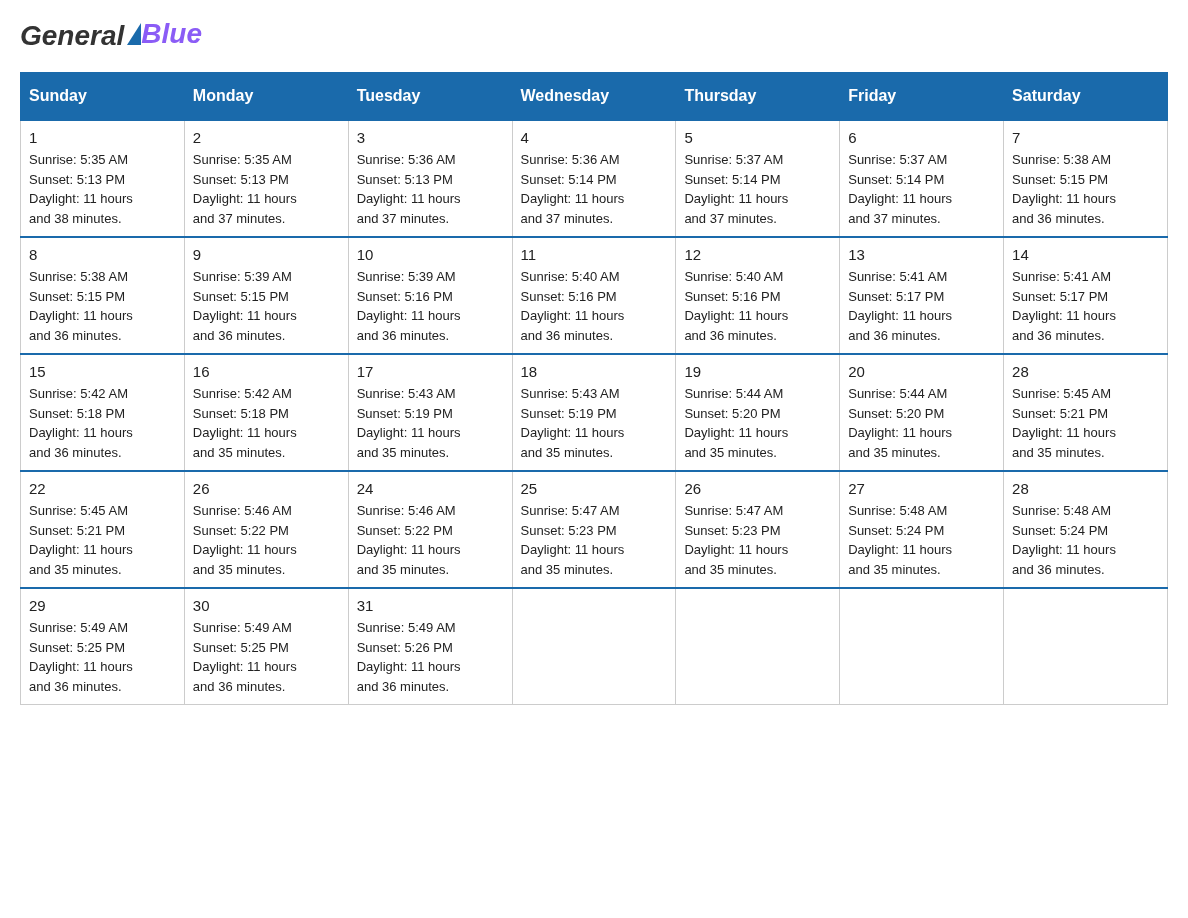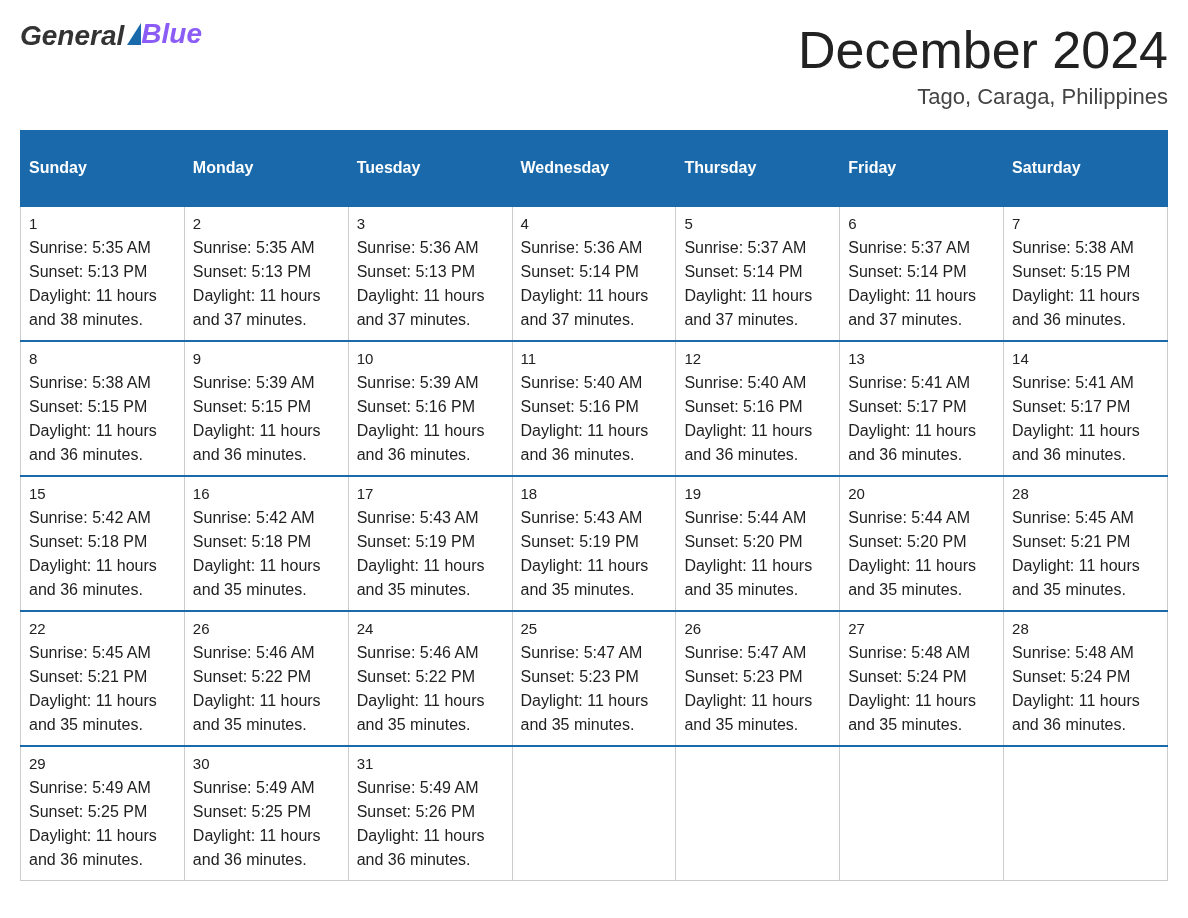--- a/index.html
+++ b/index.html
@@ -63,21 +63,21 @@
     .calendar {
       width: 100%;
       border-collapse: collapse;
       border: 1px solid #999;
     }
     .calendar th {
       background-color: #1a6aab;
       color: #fff;
       font-size: 16px;
       font-weight: bold;
-      padding: 28px 8px;
+      padding: 14px 8px;
       text-align: left;
       border: 1px solid #1a6aab;
     }
     .calendar td {
       vertical-align: top;
       padding: 8px;
       border: 1px solid #ccc;
       font-size: 13px;
       color: #222;
       min-height: 110px;
@@ -85,42 +85,38 @@
     }
     .calendar tr.week-row td {
       border-top: 2px solid #1a6aab;
     }
     .day-number {
       font-size: 15px;
       font-weight: normal;
       margin-bottom: 4px;
     }
     .day-info {
-      font-size: 16px;
+      font-size: 13px;
       line-height: 1.5;
       color: #222;
     }
     .empty-cell {
       background: #fff;
     }
   </style>
 </head>
 <body>
 
 <div class="header">
   <div class="logo">
     <div class="logo-top">
       <span class="logo-text-general">General</span>
       <div class="logo-triangle"></div>
     </div>
     <span class="logo-text-blue">Blue</span>
-  </div>
-  <div class="title-block">
-    <div class="month-year">December 2024</div>
-    <div class="location">Tago, Caraga, Philippines</div>
   </div>
 </div>
 
 <table class="calendar">
   <thead>
     <tr>
       <th>Sunday</th>
       <th>Monday</th>
       <th>Tuesday</th>
       <th>Wednesday</th>

